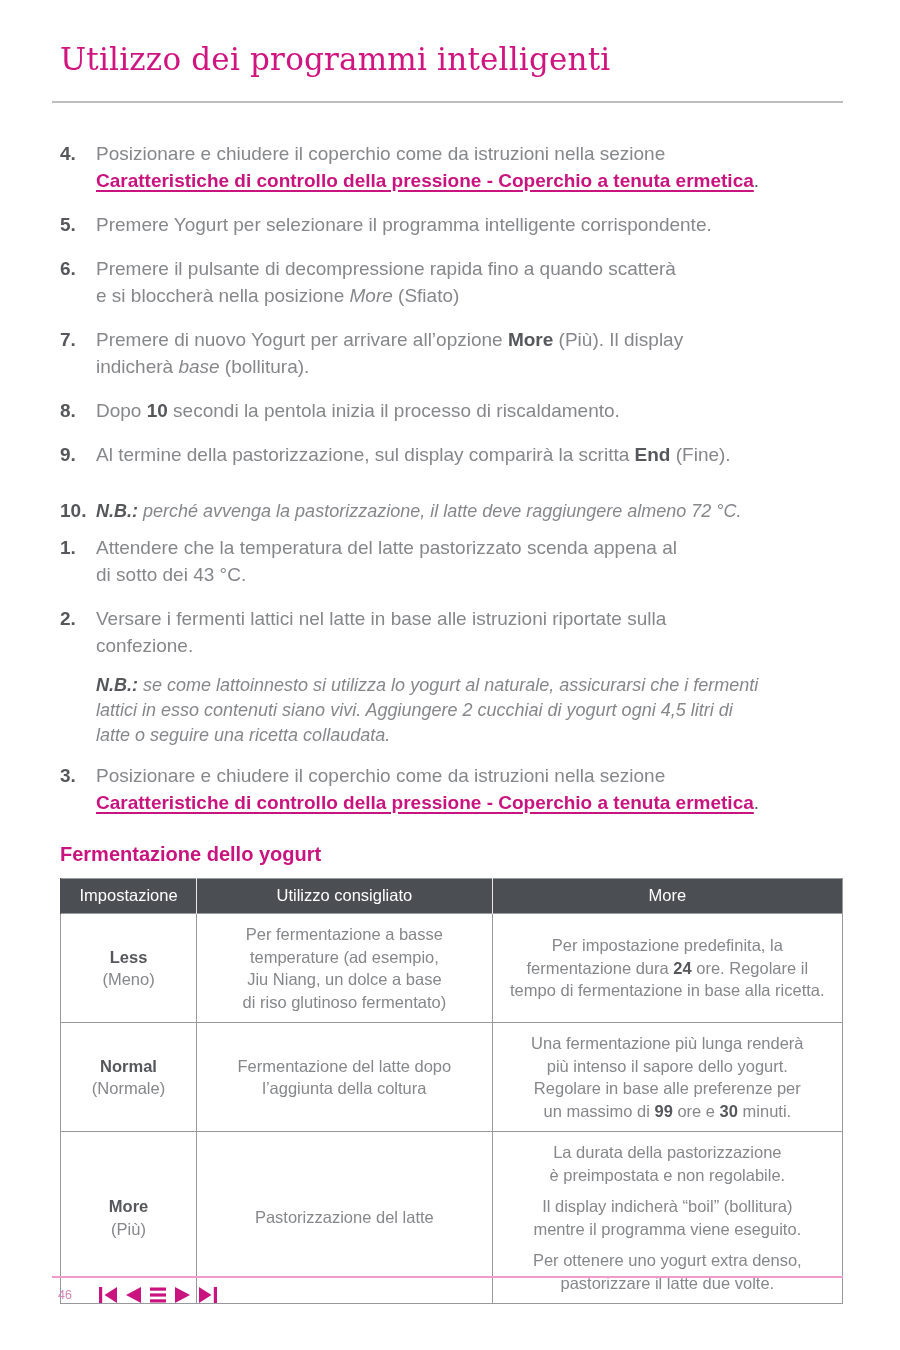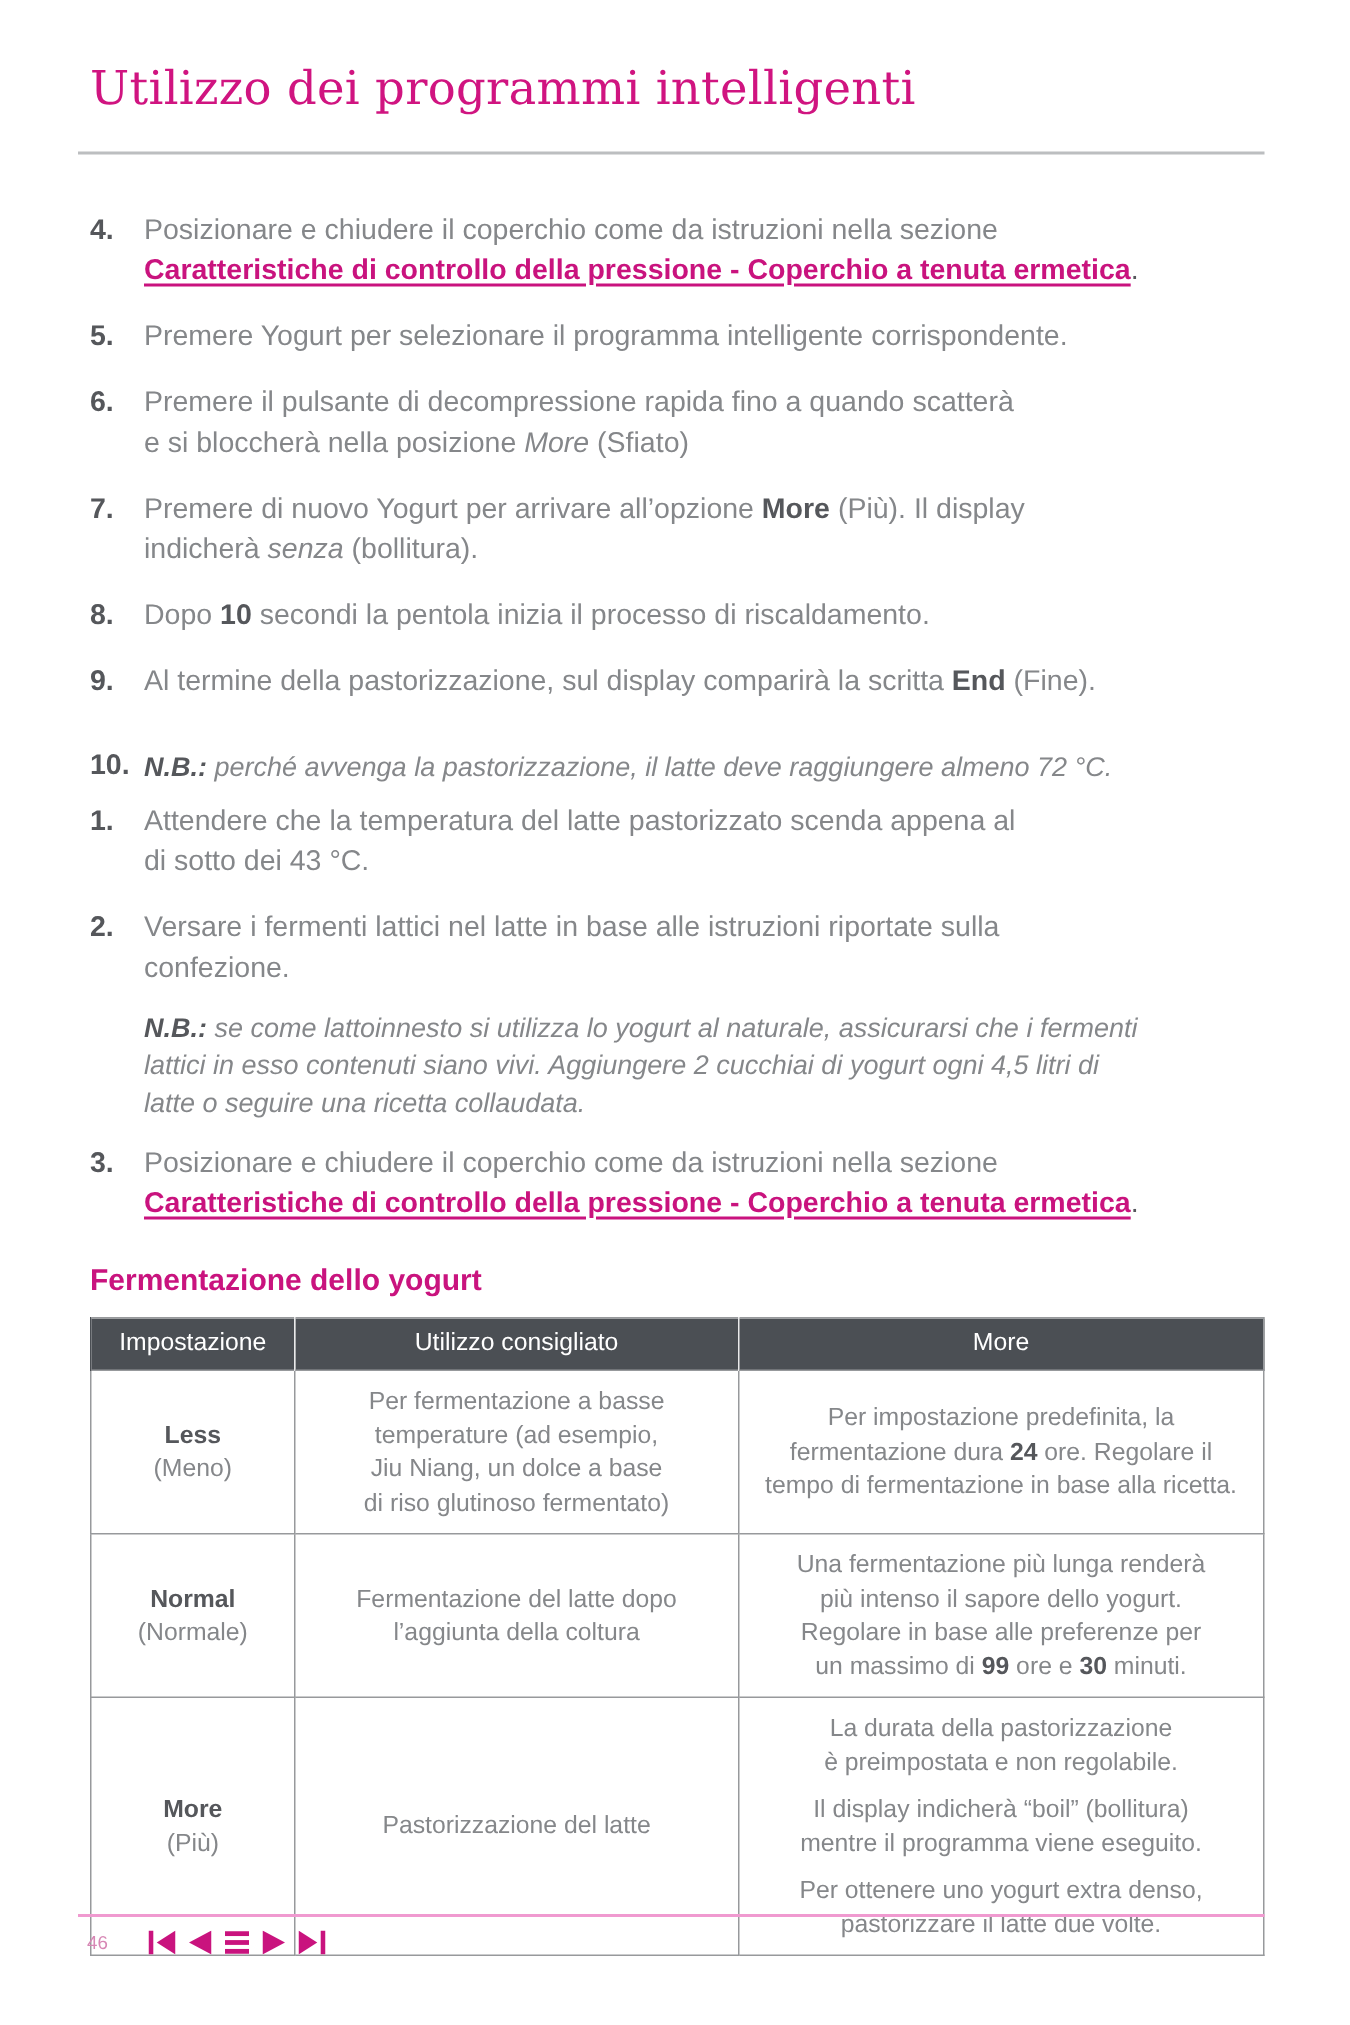--- a/index.html
+++ b/index.html
@@ -77,21 +77,21 @@
     <div class="step">
       <div class="step-num">5.</div>
       <div class="step-body"><span>Premere Yogurt per selezionare il programma intelligente corrispondente.</span></div>
     </div>
     <div class="step">
       <div class="step-num">6.</div>
       <div class="step-body"><span>Premere il pulsante di decompressione rapida fino a quando scatterà<br>e si bloccherà nella posizione </span><span class="seg-i">More</span><span> (Sfiato)</span></div>
     </div>
     <div class="step">
       <div class="step-num">7.</div>
-      <div class="step-body"><span>Premere di nuovo Yogurt per arrivare all’opzione </span><span class="seg-b">More</span><span> (Più). Il display<br>indicherà </span><span class="seg-i">senza</span><span> (bollitura).</span></div>
+      <div class="step-body"><span>Premere di nuovo Yogurt per arrivare all’opzione </span><span class="seg-b">More</span><span> (Più). Il display<br>indicherà </span><span class="seg-i">base</span><span> (bollitura).</span></div>
     </div>
     <div class="step">
       <div class="step-num">8.</div>
       <div class="step-body"><span>Dopo </span><span class="seg-b">10</span><span> secondi la pentola inizia il processo di riscaldamento.</span></div>
     </div>
     <div class="step">
       <div class="step-num">9.</div>
       <div class="step-body"><span>Al termine della pastorizzazione, sul display comparirà la scritta </span><span class="seg-b">End</span><span> (Fine).</span></div>
     </div>
     <div class="step" style="margin-bottom:10px;align-items:flex-end;">

